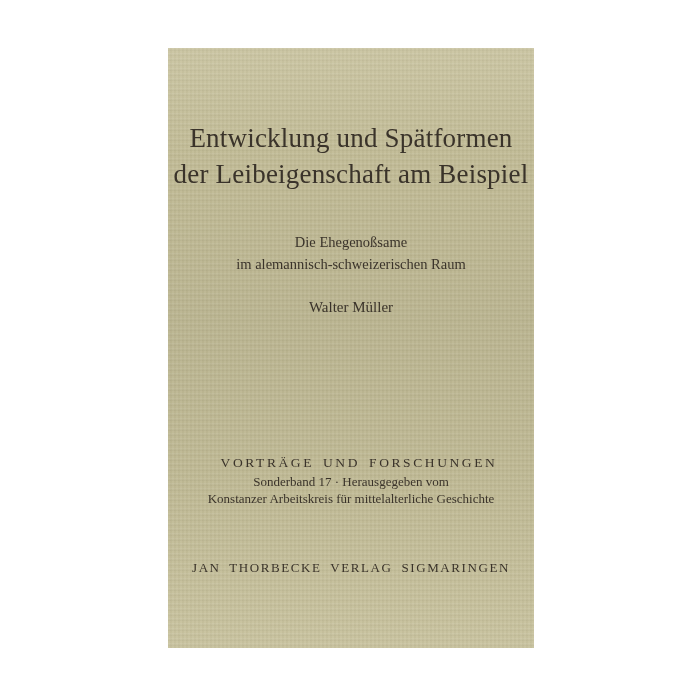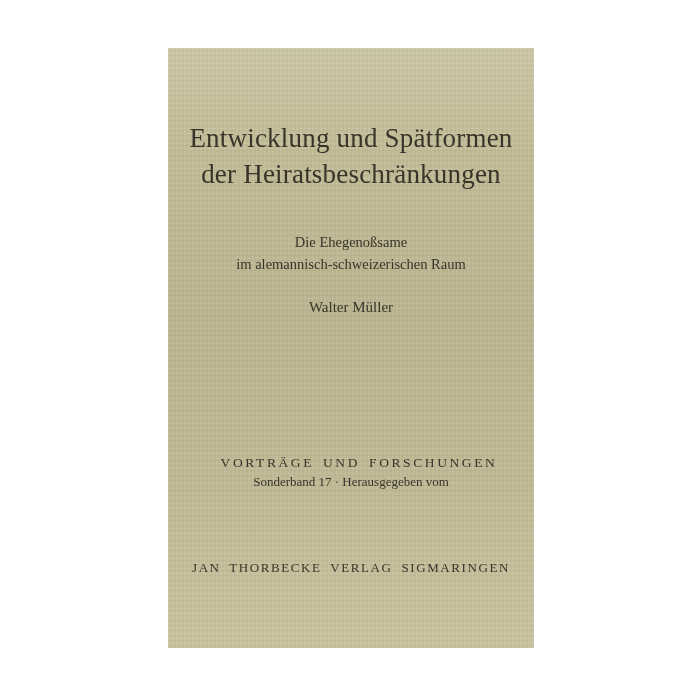--- a/index.html
+++ b/index.html
@@ -78,33 +78,34 @@
   }
 </style>
 </head>
 <body>
 
 <div class="stage">
   <div class="book-cover">
 
     <div class="cover-block title">
       <div>Entwicklung und Spätformen</div>
-      <div>der Heiratsbeschränkungen</div>
+      <div>der Leibeigenschaft am Beispiel</div>
     </div>
 
     <div class="cover-block subtitle">
       <div>Die Ehegenoßsame</div>
       <div>im alemannisch-schweizerischen Raum</div>
     </div>
 
     <div class="cover-block byline">
       <div>Walter Müller</div>
     </div>
 
     <div class="cover-block series">
       <div class="series-name">VORTRÄGE UND FORSCHUNGEN</div>
       <div>Sonderband 17 · Herausgegeben vom</div>
+      <div>Konstanzer Arbeitskreis für mittelalterliche Geschichte</div>
     </div>
 
     <div class="cover-block publisher">JAN THORBECKE VERLAG SIGMARINGEN</div>
 
   </div>
 </div>
 
 </body></html>

